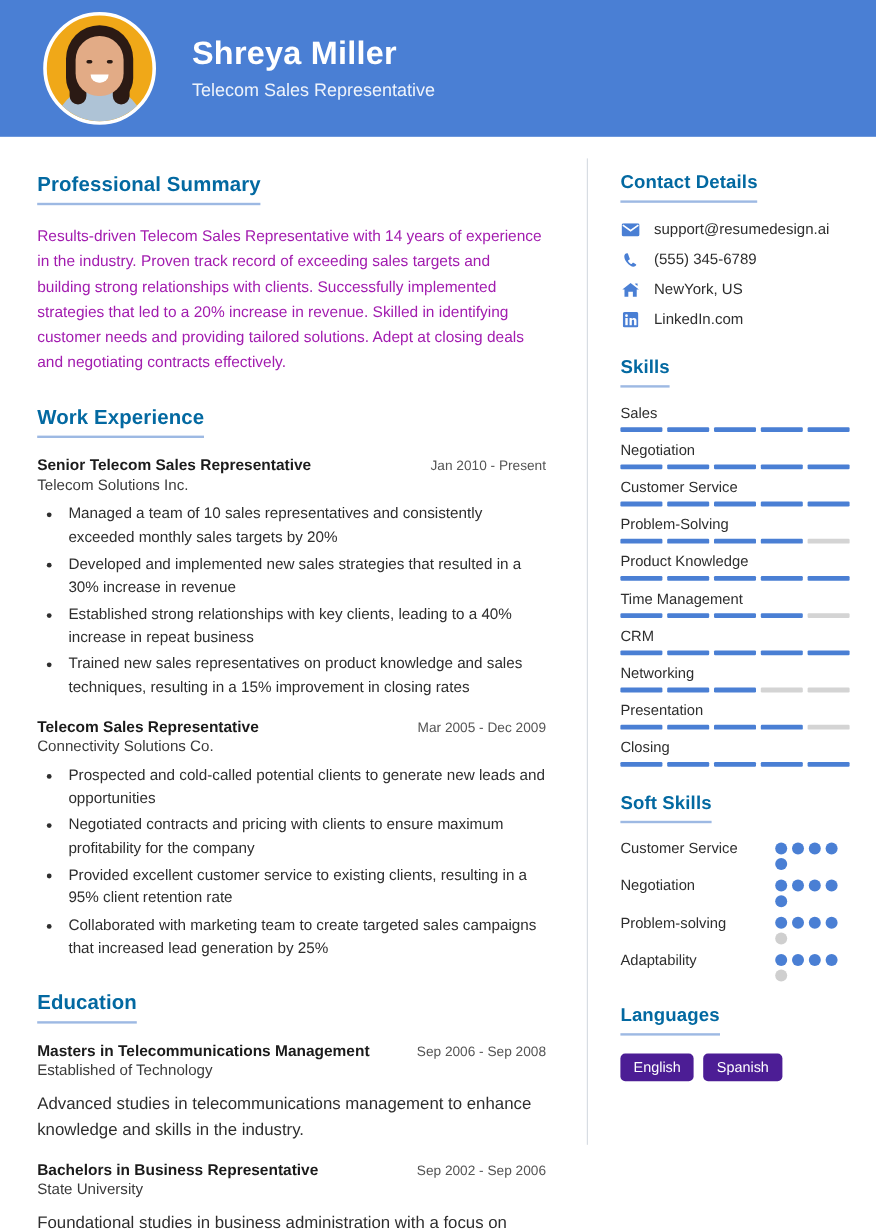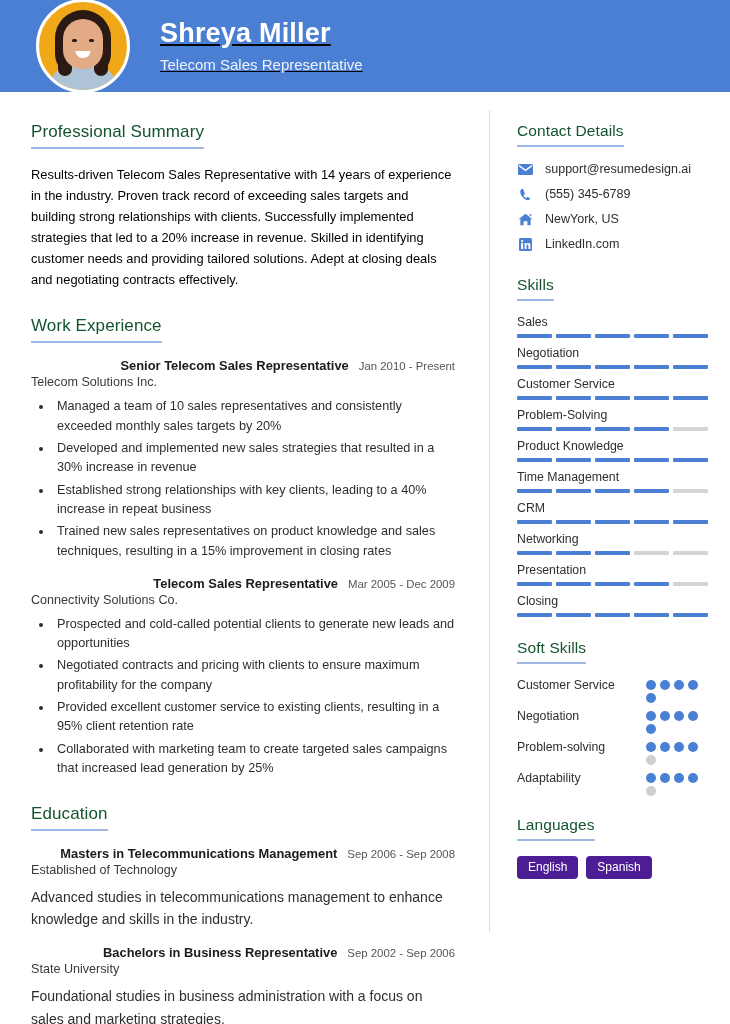--- a/index.html
+++ b/index.html
@@ -16,26 +16,25 @@
   .page {
     position: relative;
     width: 730px;
     height: 1024px;
     background: #ffffff;
     overflow: hidden;
   }
 
   
   .header {
-    height: 92px;
+    height: 114px;
     background: #4a7fd4;
     display: flex;
     align-items: center;
     padding-left: 36px;
-    text-decoration: underline;
   }
 
   .avatar {
     width: 94px;
     height: 94px;
     border-radius: 50%;
     background: #f0a818;
     border: 3px solid #ffffff;
     flex: 0 0 auto;
     position: relative;
@@ -140,44 +139,44 @@
     flex: 0 0 1px;
   }
   .col-right {
     flex: 1;
     padding: 30px 22px 0 27px;
   }
 
   
   .sec-title {
     font-size: 17px;
-    font-weight: normal;
-    color: #14532d;
+    font-weight: bold;
+    color: #0369a1;
     letter-spacing: 0.1px;
     display: inline-block;
     padding-bottom: 5px;
     border-bottom: 2px solid #9db9e3;
   }
   .sec-title.sm { font-size: 15.5px; }
   .sec-block { margin-bottom: 6px; }
 
   
   .summary {
     margin-top: 16px;
     font-size: 12.9px;
     line-height: 1.62;
-    color: #000000;
+    color: #a21caf;
     text-align: left;
   }
 
   
   .entry { margin-top: 15px; }
   .entry-head {
     display: flex;
-    justify-content: flex-end;
+    justify-content: space-between;
     align-items: baseline;
   }
   .entry-title {
     font-size: 12.9px;
     font-weight: bold;
     color: #1b1b1b;
   }
   .entry-date {
     font-size: 11.4px;
     color: #555;

